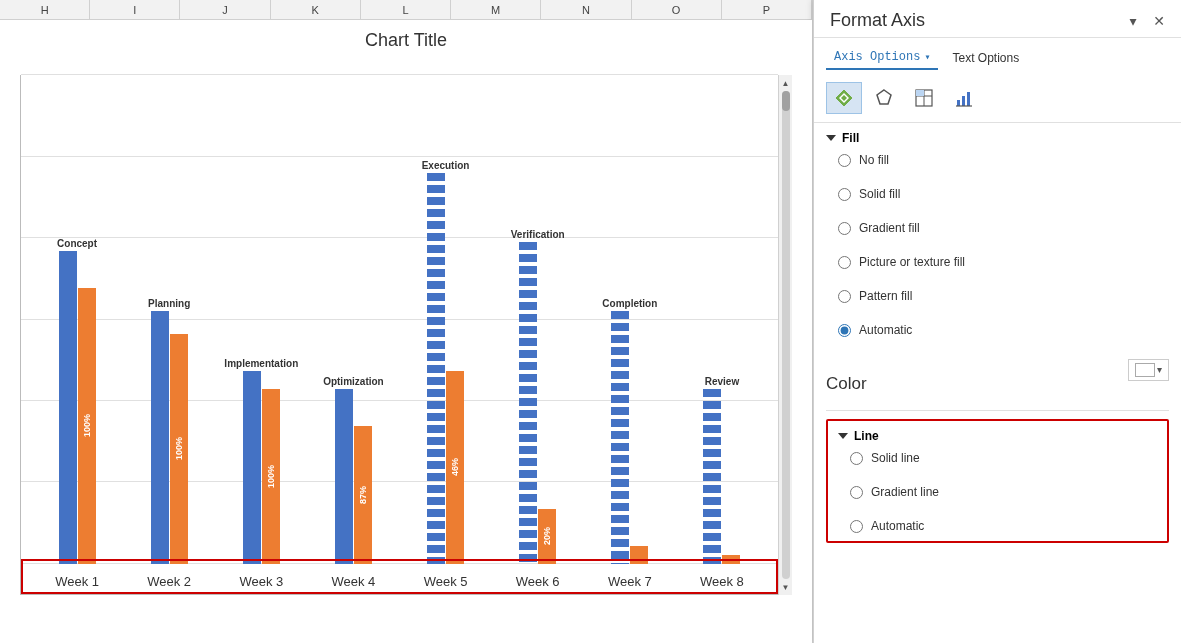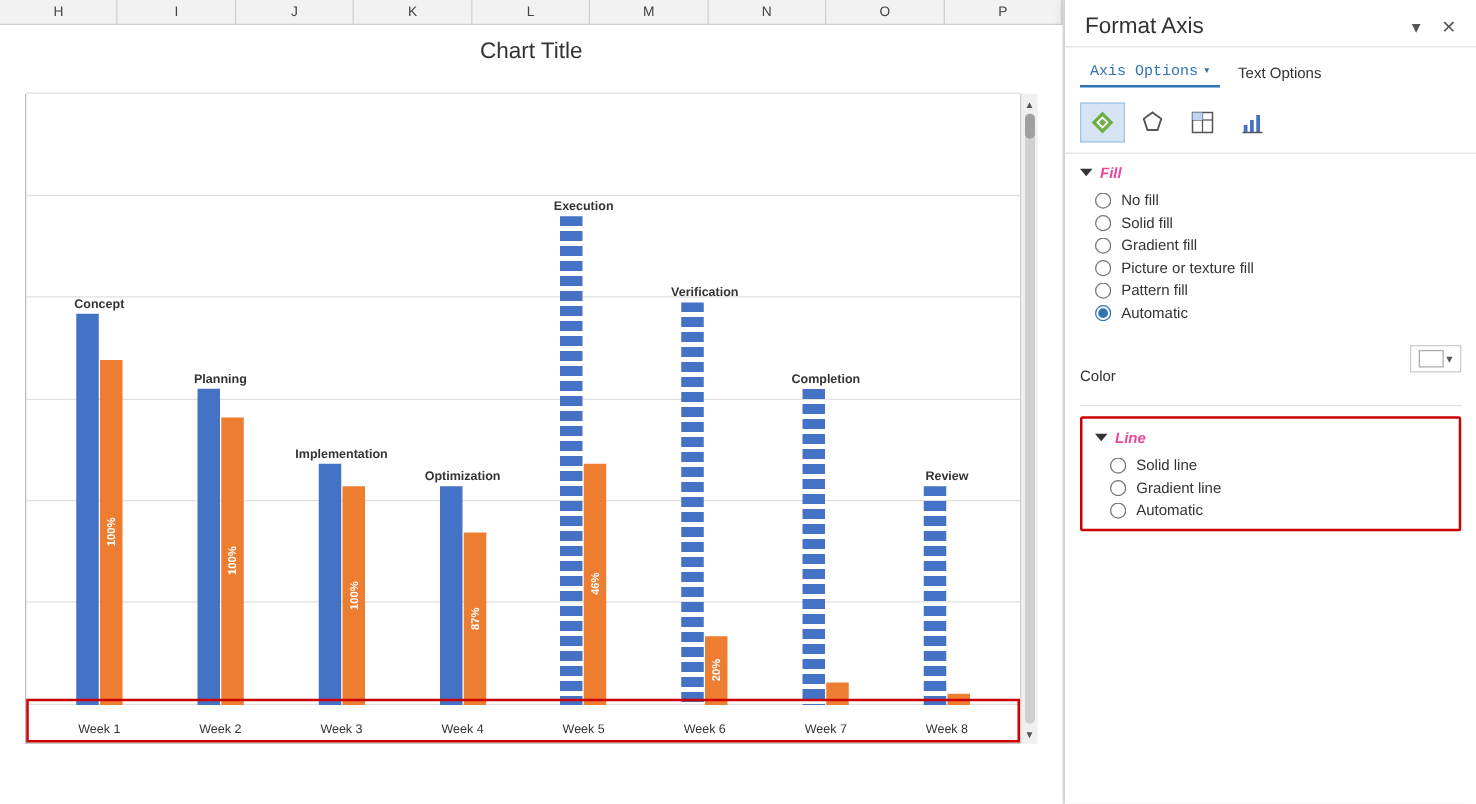--- a/index.html
+++ b/index.html
@@ -165,21 +165,21 @@
     .x-labels {
       position: absolute;
       bottom: 5px;
       left: 10px;
       right: 10px;
       display: flex;
     }
     .x-label {
       flex: 1;
       text-align: center;
-      font-size: 10px;
+      font-size: 13px;
       color: #333;
     }
 
     
     .x-axis-border {
       position: absolute;
       bottom: 0;
       left: 0;
       right: 0;
       height: 35px;
@@ -216,21 +216,21 @@
     }
     .scroll-thumb {
       width: 8px;
       height: 20px;
       background: #a0a0a0;
       border-radius: 4px;
     }
 
     
     .format-panel {
-      width: 330px;
+      width: 368px;
       background: #fff;
       border-left: 1px solid #d0d0d0;
       display: flex;
       flex-direction: column;
       box-shadow: -2px 0 6px rgba(0,0,0,0.1);
     }
 
     .panel-header {
       display: flex;
       align-items: center;
@@ -341,28 +341,27 @@
       width: 0;
       height: 0;
       border-left: 5px solid transparent;
       border-right: 5px solid transparent;
       border-top: 6px solid #333;
     }
 
     .section-title {
       font-size: 12px;
       font-weight: 600;
-      color: #ec4899;
-      font-style: italic;
+      color: #000000;
     }
 
     .radio-group {
       display: flex;
       flex-direction: column;
-      gap: 4px;
+      gap: 20px;
       padding-left: 12px;
     }
 
     .radio-item {
       display: flex;
       align-items: center;
       gap: 8px;
       cursor: pointer;
     }
 
@@ -378,21 +377,21 @@
     }
 
     .color-row {
       display: flex;
       align-items: center;
       justify-content: space-between;
       padding: 8px 0 4px;
     }
 
     .color-label {
-      font-size: 12px;
+      font-size: 17px;
       color: #333;
       margin-top: 29px;
     }
 
     .color-picker-btn {
       display: flex;
       align-items: center;
       gap: 2px;
       border: 1px solid #ccc;
       padding: 3px 6px;

